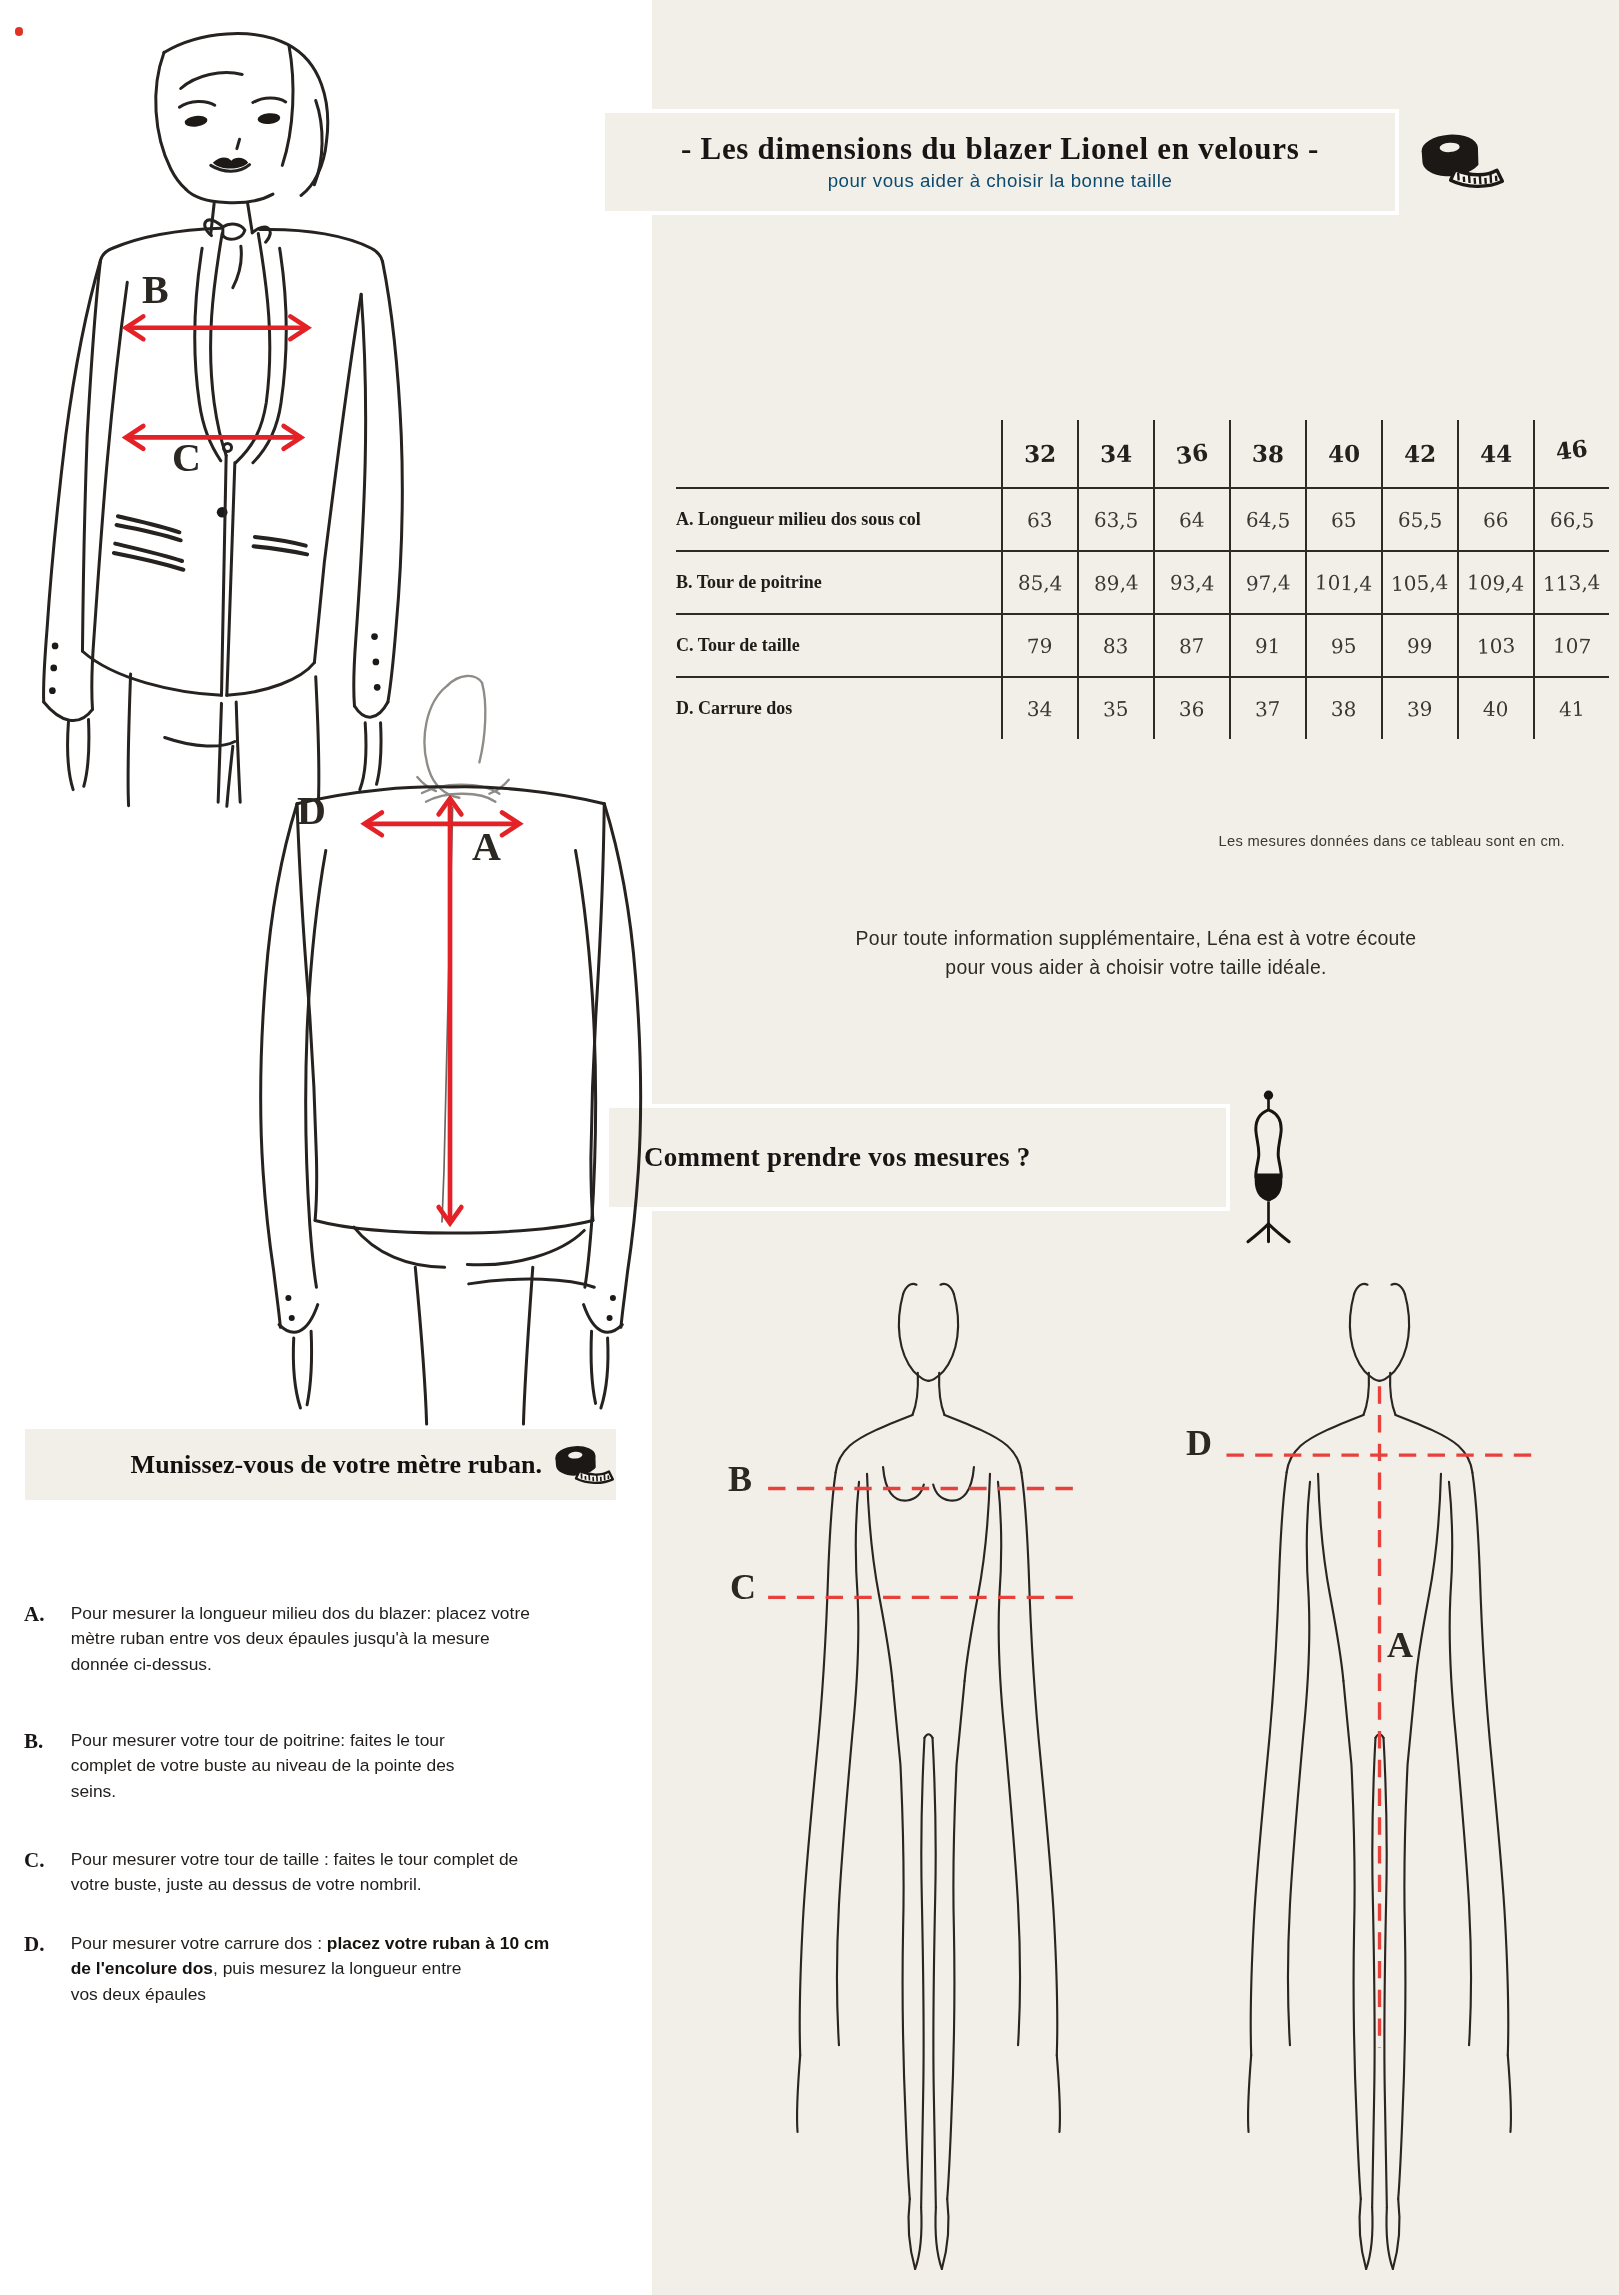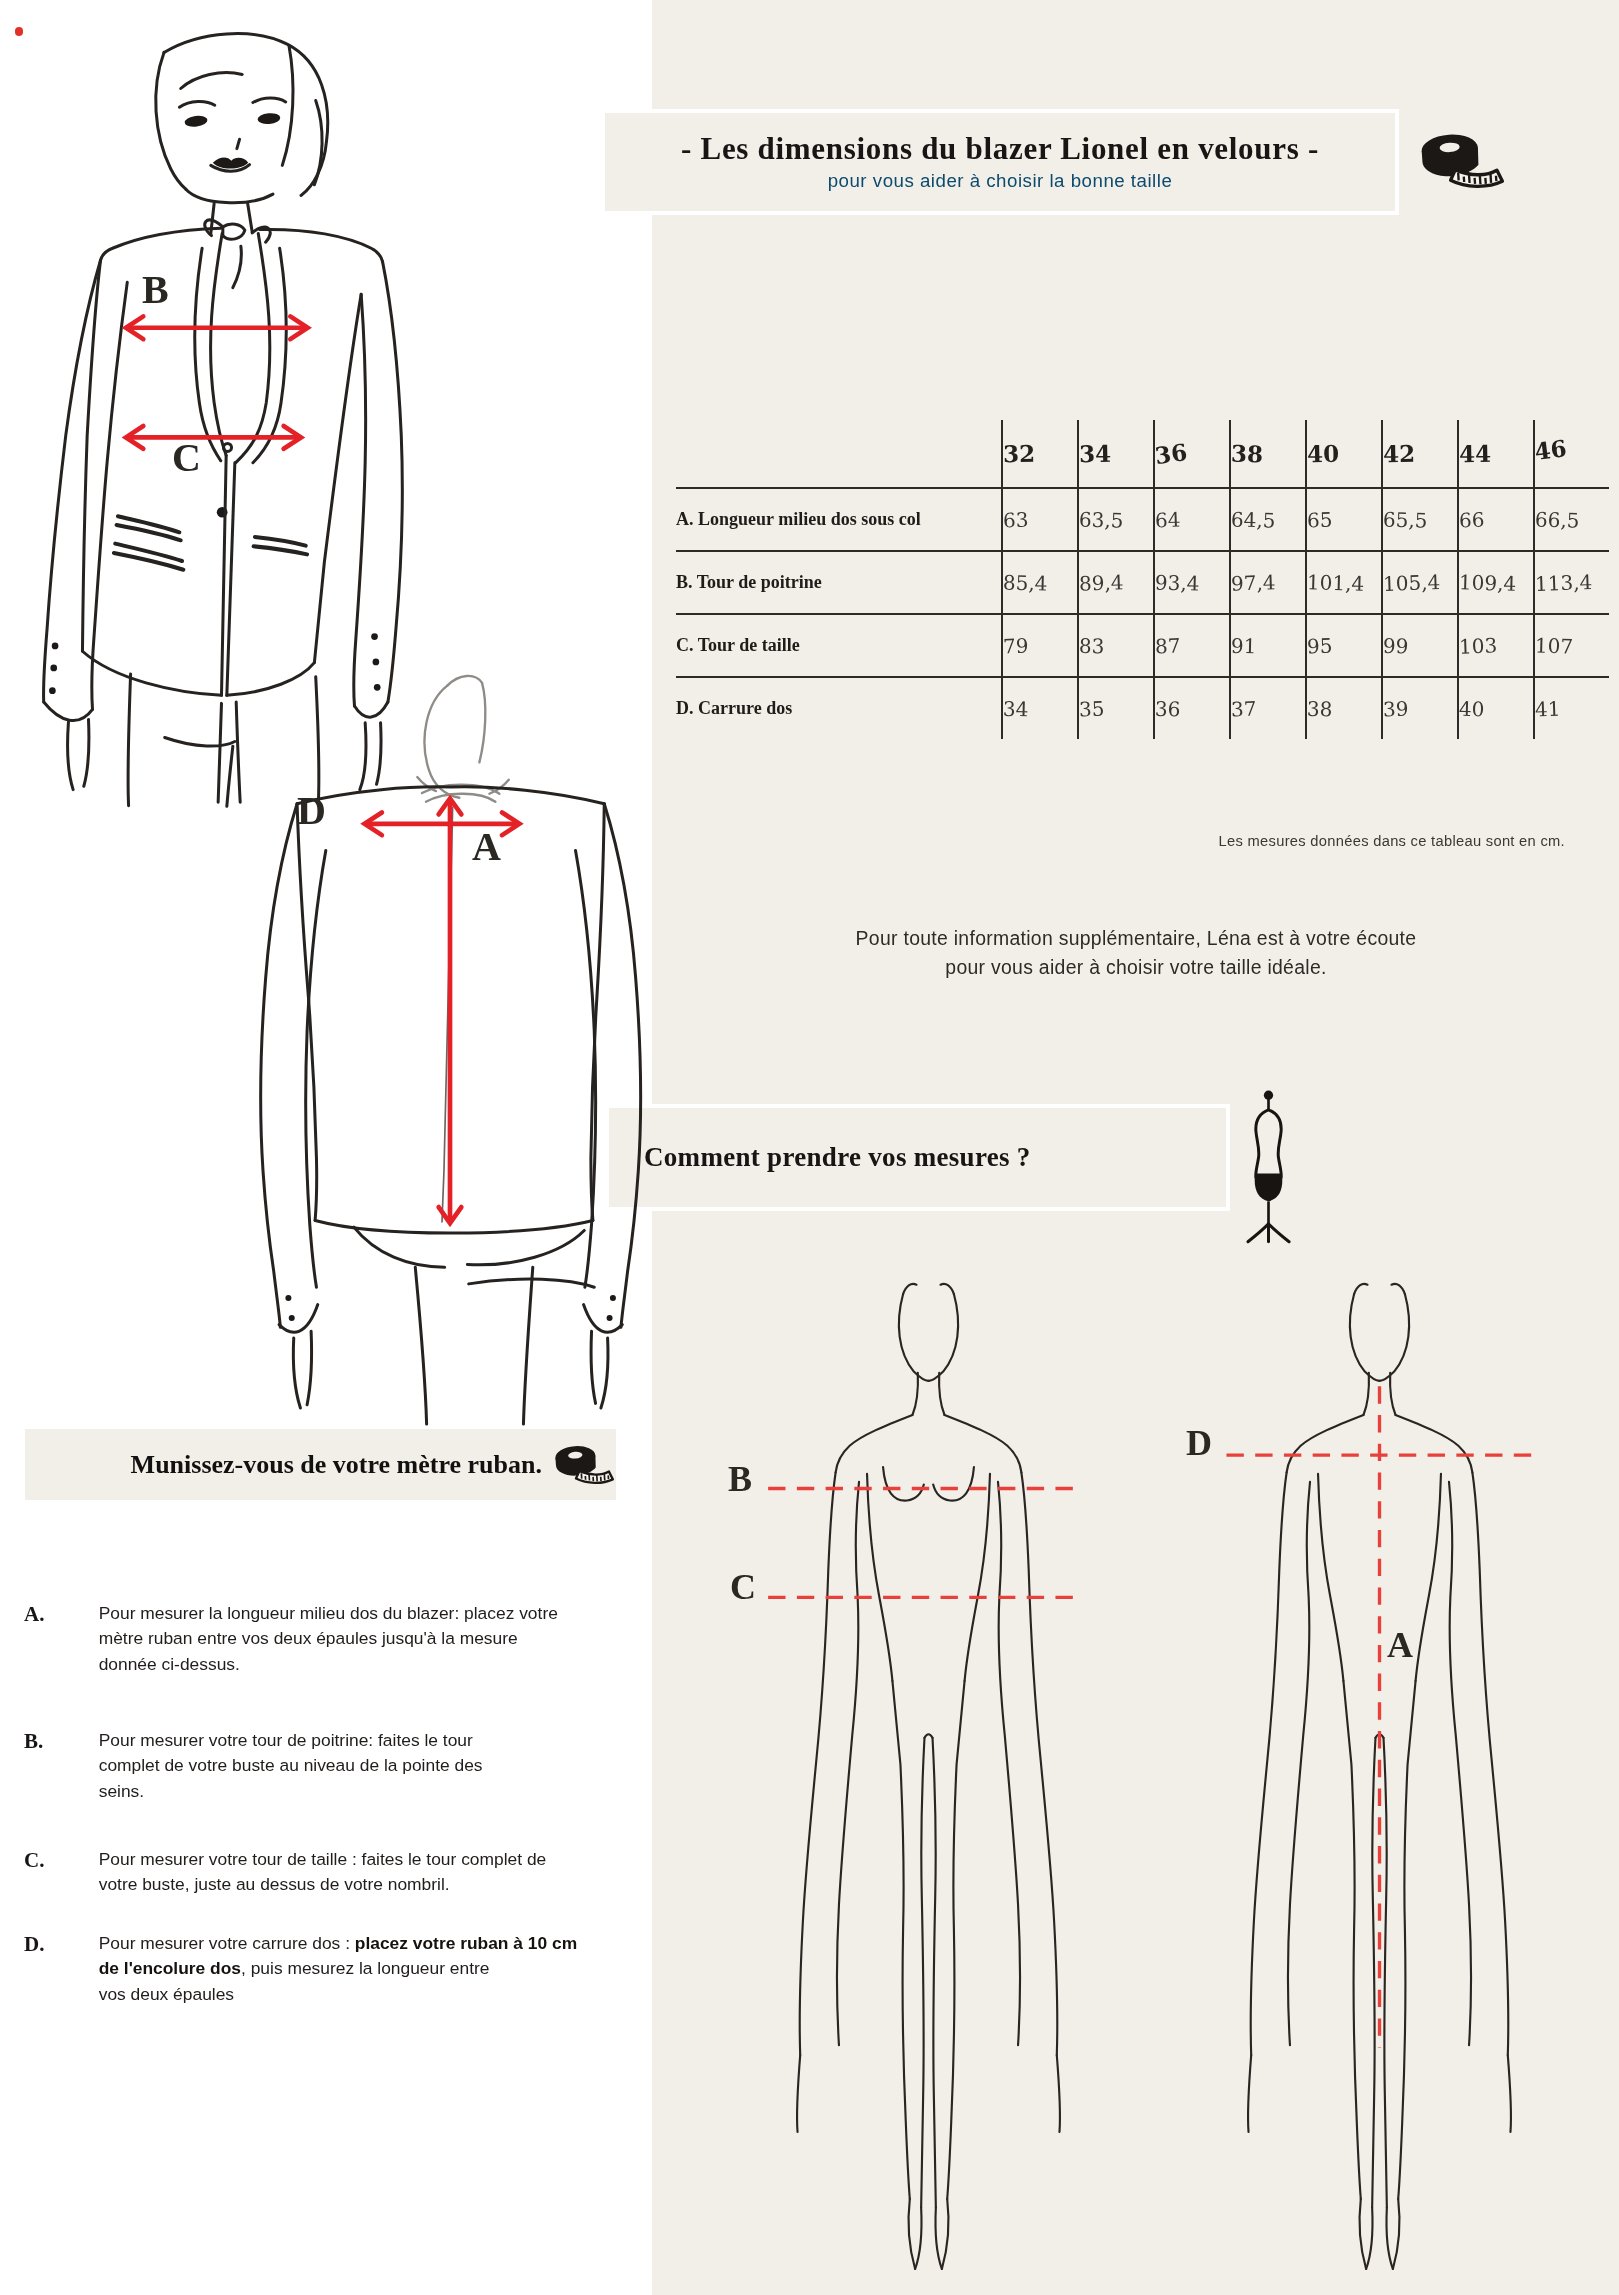--- a/index.html
+++ b/index.html
@@ -25,21 +25,21 @@
 
   .prepare-banner{left:25.4px;top:1429px;width:591px;height:71px;background:#f2efe8;
                   display:flex;align-items:center;padding-left:24px;box-sizing:border-box;justify-content:flex-end;}
   .prepare-title{font-family:"Liberation Serif",serif;font-weight:700;font-size:26px;color:#131110;
                  white-space:nowrap;}
 
   
   .size-table{left:676px;top:420px;width:936px;display:grid;
               grid-template-columns:325px repeat(8,76px);
               grid-template-rows:67px repeat(4,63px);}
-  .cell{box-sizing:border-box;display:flex;align-items:center;}
+  .cell{box-sizing:border-box;display:flex;align-items:center;justify-content:center;}
   .cell.lbl{justify-content:flex-start;padding-right:8px;
             font-family:"Liberation Serif",serif;font-weight:700;font-size:18px;color:#201c1a;}
   .cell.vln{border-left:2px solid #2e2a28;}
   .cell.top{border-top:2.7px solid #2e2a28;}
   .hnum{font-family:"DejaVu Serif",serif;font-weight:700;font-size:23px;color:#24201e;
         display:inline-block;transform:rotate(-1deg);}
   .hc36{transform:rotate(-8deg);} .hc38{transform:rotate(2deg);}
   .hc44{transform:rotate(-1deg);} .hc46{transform:rotate(-7deg) translateY(-4px);}
   .num{font-family:"DejaVu Serif",serif;font-size:20px;color:#3b3734;display:inline-block;}
   .cell:nth-child(odd) .num{transform:rotate(-2deg);}
@@ -48,21 +48,21 @@
   .units-note{left:897px;top:833px;width:668px;text-align:right;font-size:14.7px;color:#3b3733;
               letter-spacing:0.3px;}
   .contact{left:668px;top:924px;width:936px;text-align:center;font-size:19.4px;line-height:29px;
            color:#2e2a27;letter-spacing:0.3px;}
 
   
   .instr{left:24px;display:flex;gap:10.7px;}
   .instr .letter{width:36px;font-family:"Liberation Serif",serif;font-weight:700;font-size:21px;
                  color:#181514;flex:none;padding-top:1.3px;}
   .instr .lines{font-size:17.4px;line-height:25.4px;color:#201d1b;}
-  .instr .lines div{white-space:nowrap;margin-left:28px;}
+  .instr .lines div{white-space:nowrap;}
   .instr b{font-weight:700;color:#15120f;}
   .i-a{top:1601px;} .i-b{top:1728px;} .i-c{top:1847px;} .i-d{top:1931px;}
 
   
   .fig-letter{font-family:"Liberation Serif",serif;font-weight:700;color:#2b2723;line-height:1;}
   .f60{font-size:40px;} .f54{font-size:36px;}
   .lblB1{left:142px;top:270px;} .lblC1{left:172px;top:438px;}
   .lblD1{left:297px;top:791px;} .lblA1{left:472px;top:827px;}
   .lblB2{left:728px;top:1461px;} .lblC2{left:730px;top:1569px;}
   .lblD2{left:1186px;top:1425px;} .lblA2{left:1387px;top:1627px;}

